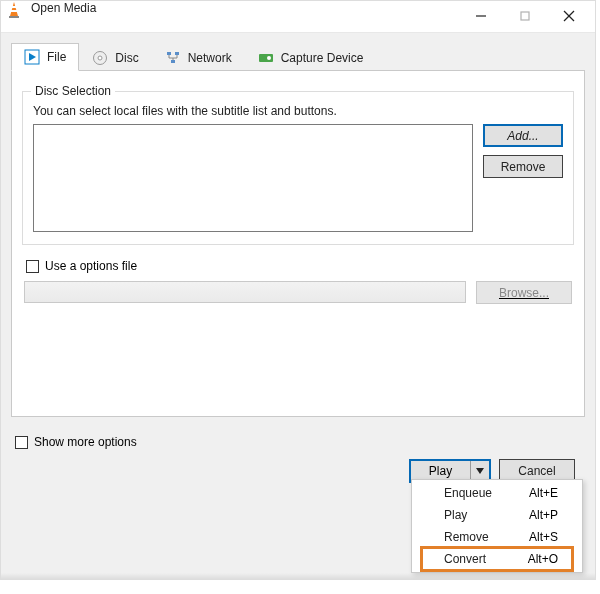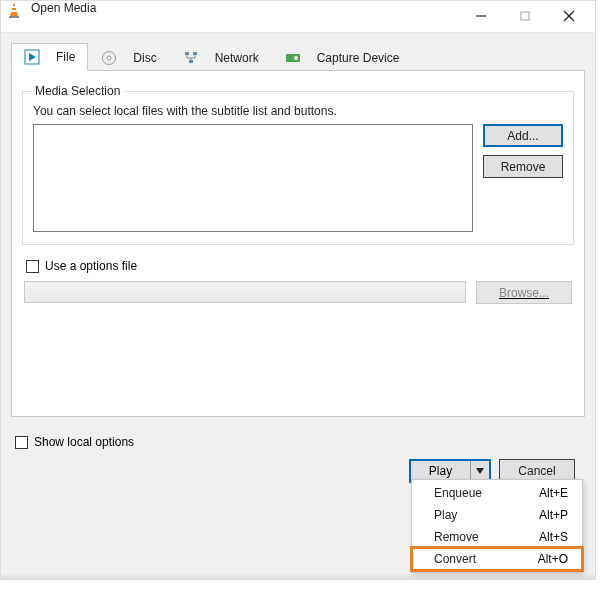--- a/index.html
+++ b/index.html
@@ -35,21 +35,21 @@
   .tb-btn svg { width: 10px; height: 10px; }
   .tb-btn.close svg { width: 12px; height: 12px; }
   .tb-btn.max { opacity: 0.35; }
   .content { padding: 10px 10px 0 10px; }
   .tabbar { display: flex; align-items: flex-end; height: 28px; position: relative; border-bottom: 1px solid #c9c9c9; }
   .tab {
     height: 28px;
     padding: 0 12px;
     display: flex;
     align-items: center;
-    gap: 16px;
+    gap: 7px;
     border: 1px solid transparent;
     border-bottom: none;
     font-size: 12px;
     color: #222;
     background: transparent;
     position: relative;
     bottom: -1px;
   }
   .tab.active {
     background: #fff;
@@ -96,20 +96,21 @@
     align-items: center;
     justify-content: center;
     font-size: 12px;
     color: #222;
     cursor: default;
     user-select: none;
   }
   .btn.primary {
     border: 2px solid #0569b5;
     background: #e1e1e1;
+    font-style: italic;
   }
   .btn.disabled { color: #888; background: #e6e6e6; border-color:#c9c9c9; }
   .subtitle-row {
     margin: 14px 0 8px 4px;
     display: flex;
     align-items: center;
     gap: 6px;
   }
   .chk {
     width: 13px; height: 13px;
@@ -152,21 +153,21 @@
     display:flex;align-items:center;justify-content:center;
   }
   .menu {
     position: absolute;
     right: 12px;
     top: 478px;
     width: 172px;
     background: #fff;
     border: 1px solid #c9c9c9;
     box-shadow: 2px 2px 5px rgba(0,0,0,0.15);
-    padding: 2px 0;
+    padding: 2px 10px;
   }
   .menu-item {
     height: 22px;
     display: flex;
     align-items: center;
     padding: 0 14px 0 22px;
     font-size: 12px;
     color: #222;
   }
   .menu-item .shortcut { margin-left: auto; color:#000000; }
@@ -251,21 +252,21 @@
               <rect x="1" y="4" width="14" height="8" rx="1" fill="#4aa54a"></rect>
               <circle cx="11" cy="8" r="2" fill="#fff"></circle>
             </svg>
         </span>
         <span>Capture Device</span>
       </div>
     </div>
 
     <div class="panel">
       <div class="fieldset">
-        <div class="legend">Media Selection</div>
+        <div class="legend">Disc Selection</div>
         <div class="fs-desc">You can select local files with the subtitle list and buttons.</div>
         <div class="fs-row">
           <div class="file-list"></div>
           <div class="side-btns">
             <div class="btn primary">
                 <span>Add...</span>
               </div>
             <div class="btn">
                 <span>Remove</span>
               </div>
@@ -280,21 +281,21 @@
       <div class="subtitle-path-row">
         <div class="subtitle-input"></div>
         <div class="btn disabled" style="width:96px">
             <span>Browse...</span>
           </div>
       </div>
     </div>
 
     <div class="opts-row">
       <span class="chk"></span>
-      <span>Show local options</span>
+      <span>Show more options</span>
     </div>
 
     <div class="bottom-row">
       <div class="split-btn">
         <div class="sb-label">Play</div>
         <div class="sb-arrow">
           <svg width="8" height="6" viewBox="0 0 8 6">
               <polygon points="0,0 8,0 4,6" fill="#222"></polygon>
             </svg>
         </div>

